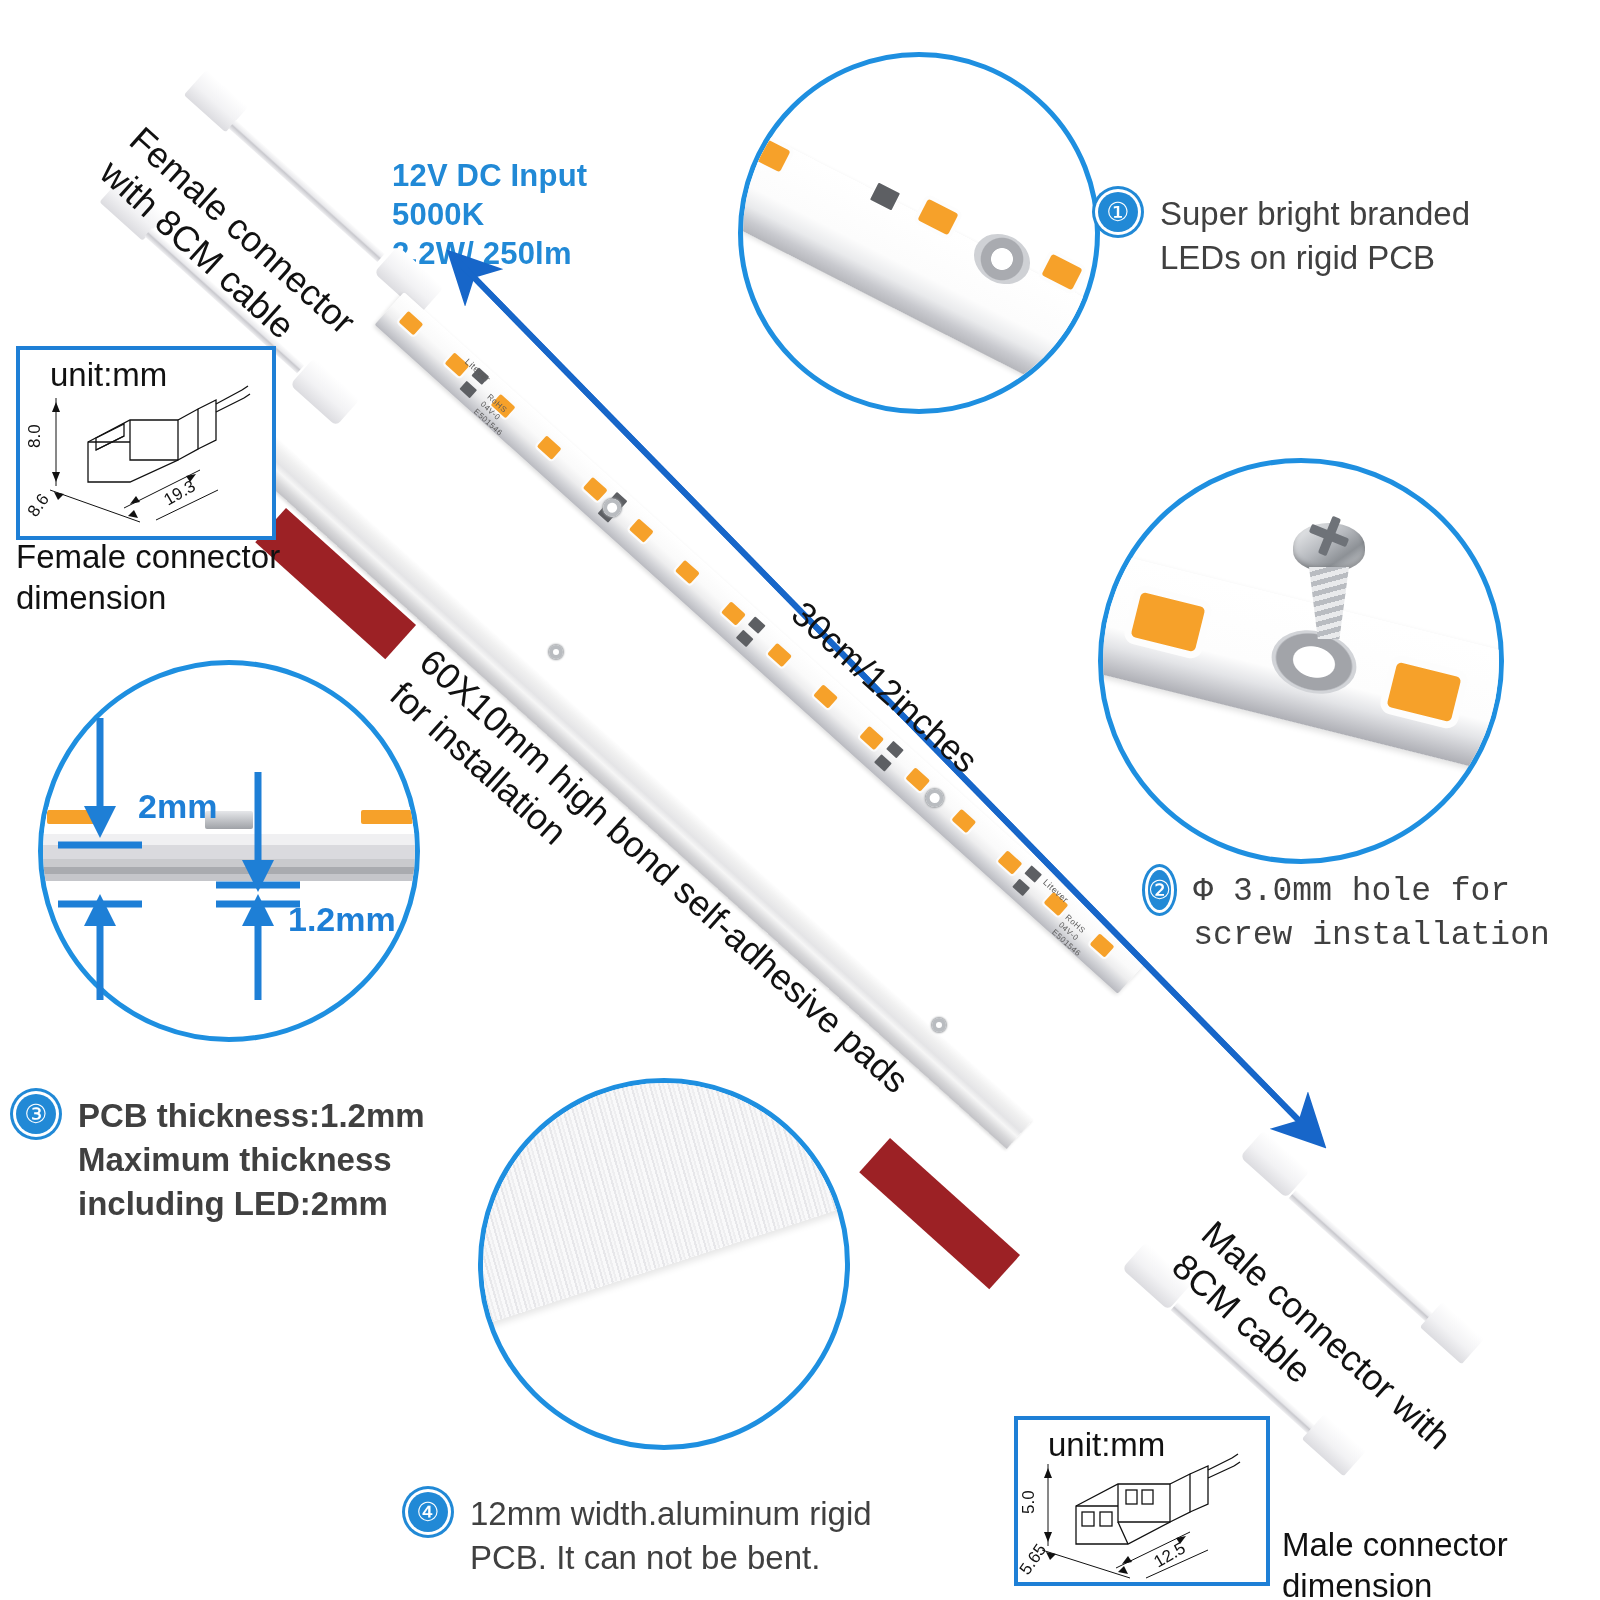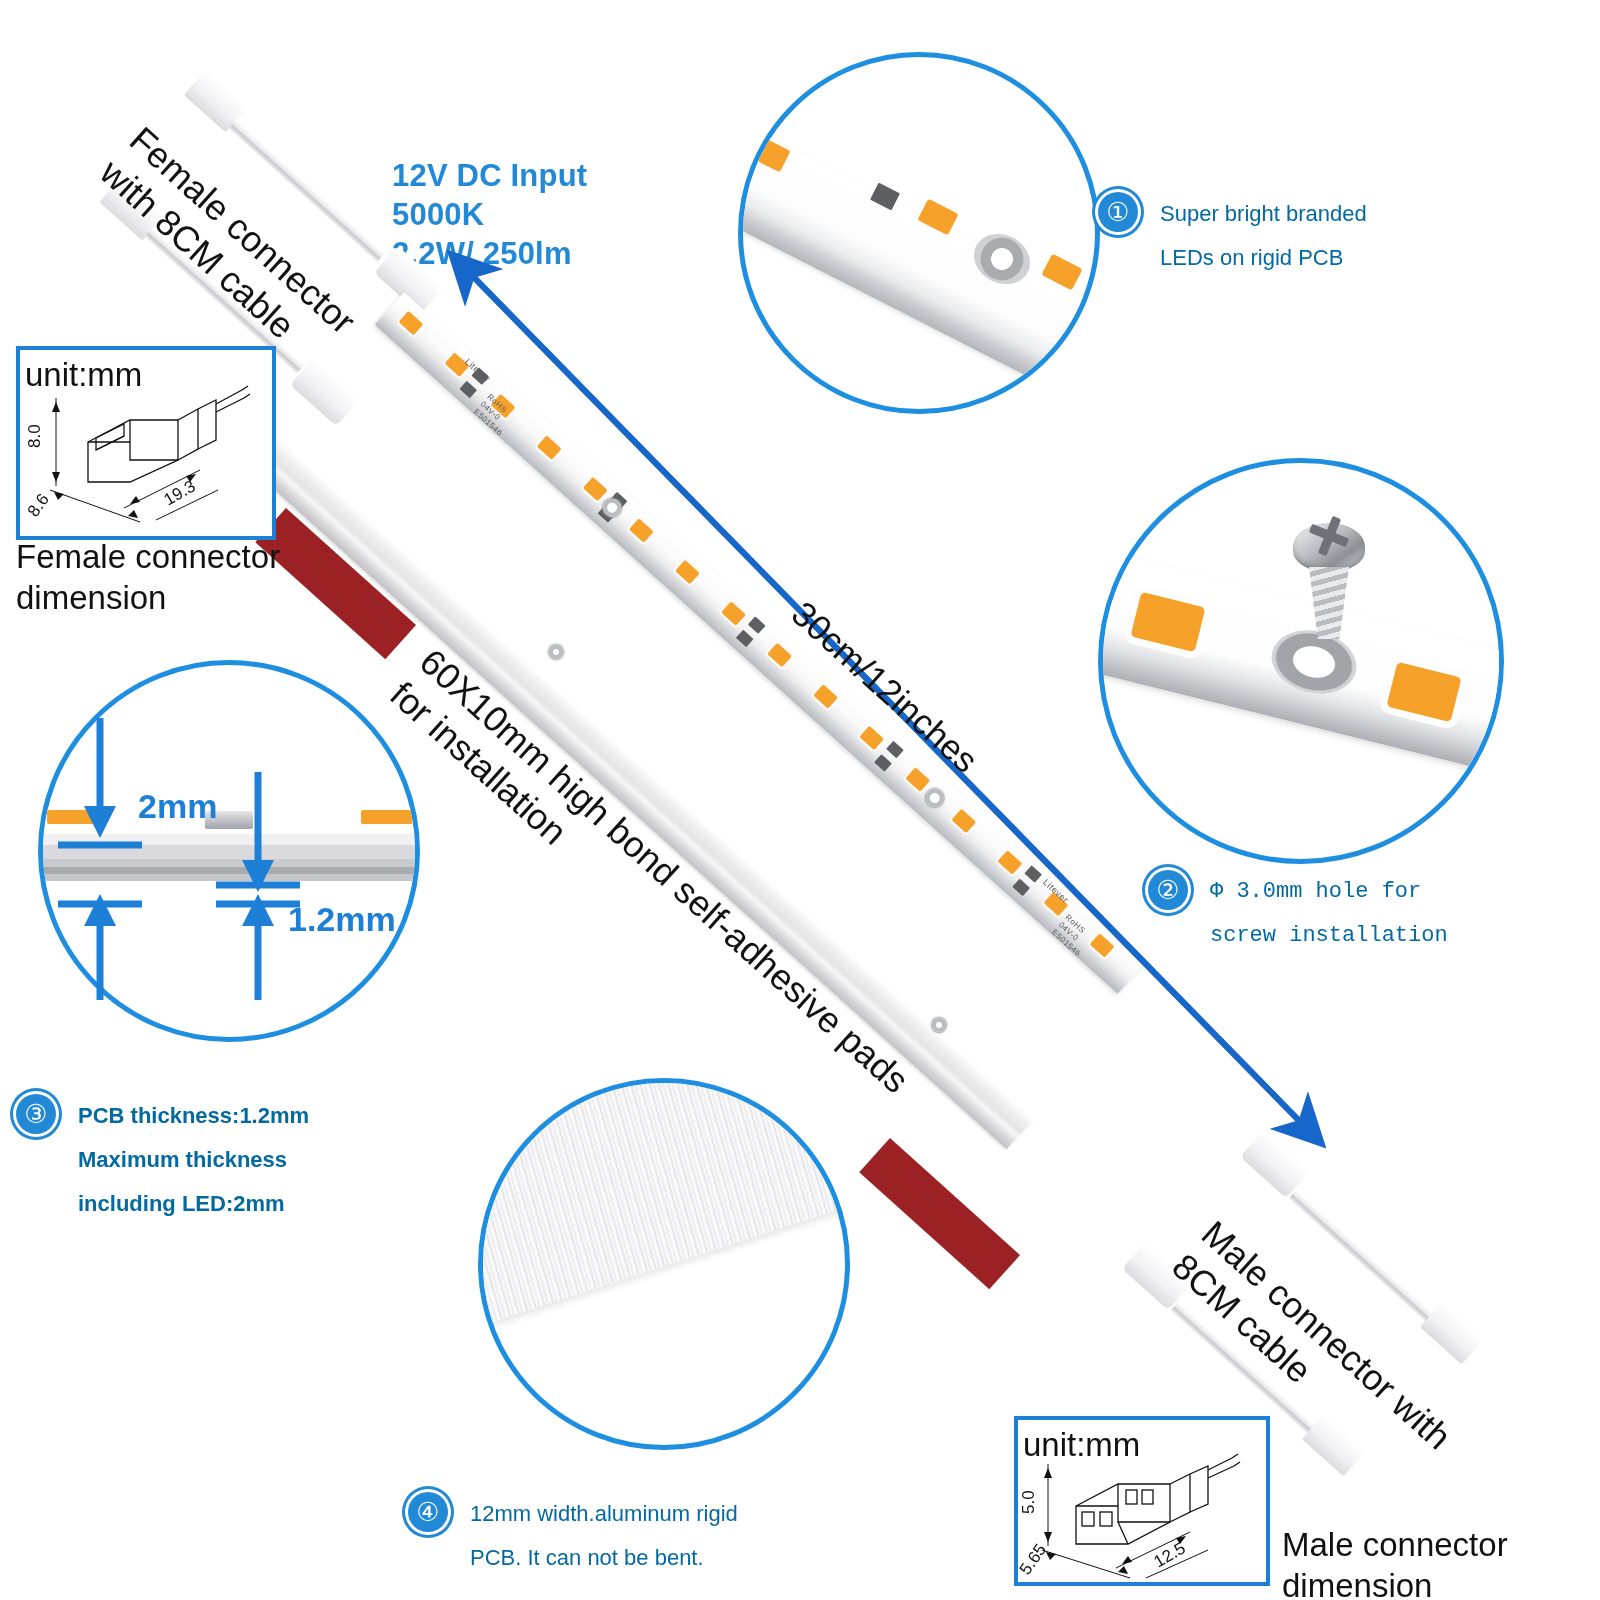--- a/index.html
+++ b/index.html
@@ -3,34 +3,34 @@
 <meta charset="utf-8">
 <style>
   html,body{margin:0;padding:0;background:#fff;}
   body{width:1600px;height:1600px;position:relative;overflow:hidden;
        font-family:"Liberation Sans","DejaVu Sans",sans-serif;color:#111;}
   .stage{position:absolute;left:0;top:0;width:1600px;height:1600px;}
 
   
   .abs{position:absolute;}
   .spec{font-weight:bold;color:#2189d6;font-size:31px;line-height:39px;letter-spacing:.2px;}
-  .callout{font-size:22px;line-height:44px;color:#0369a1;}
+  .callout{font-size:33px;line-height:44px;color:#404040;}
   .badge{display:inline-block;width:40px;height:40px;border-radius:50%;
          background:#2189d6;color:#fff;font-size:26px;line-height:40px;text-align:center;
          box-shadow:0 0 0 3px #fff,0 0 0 6px #2189d6;vertical-align:-6px;font-weight:normal;}
   .calloutrow{display:flex;align-items:flex-start;gap:22px;}
   .calloutrow .txt{padding-top:0px;}
 
   
   .circle{position:absolute;border-radius:50%;border:5px solid #1e8fe0;
           background:#fff;overflow:hidden;}
 
   
   .dimbox{position:absolute;border:4px solid #1e7fd6;background:#fff;}
-  .dimbox .unit{position:absolute;left:5px;top:6px;font-size:33px;color:#111;}
+  .dimbox .unit{position:absolute;left:30px;top:6px;font-size:33px;color:#111;}
   .alum{position:absolute;background:linear-gradient(180deg,#fdfdfd 0%,#f0f0f0 20%,#e4e4e6 45%,#f6f6f6 60%,#d8d8da 80%,#c2c2c6 100%);}
   .redpad{position:absolute;background:#9c2125;}
   .wire{position:absolute;background:linear-gradient(180deg,#fdfdfd,#e9e9ec 45%,#c9c9ce 60%,#efeff1);}
   .conn{position:absolute;background:linear-gradient(180deg,#ffffff,#f2f2f4 55%,#dcdce0);border-radius:3px;}
   .led{position:absolute;background:#f6a12a;border-radius:2px;box-shadow:0 0 0 2.2px #fbfbfb;}
   .res{position:absolute;background:#5d5f63;border-radius:1px;}
   .hole{position:absolute;border-radius:50%;background:#fff;
         box-shadow:0 0 0 4px #b9bcc0 inset,0 0 2px 1px #9a9da1;}
   .pcbtxt{position:absolute;color:#5b5b5b;font-size:9px;white-space:nowrap;letter-spacing:.5px;}
 

